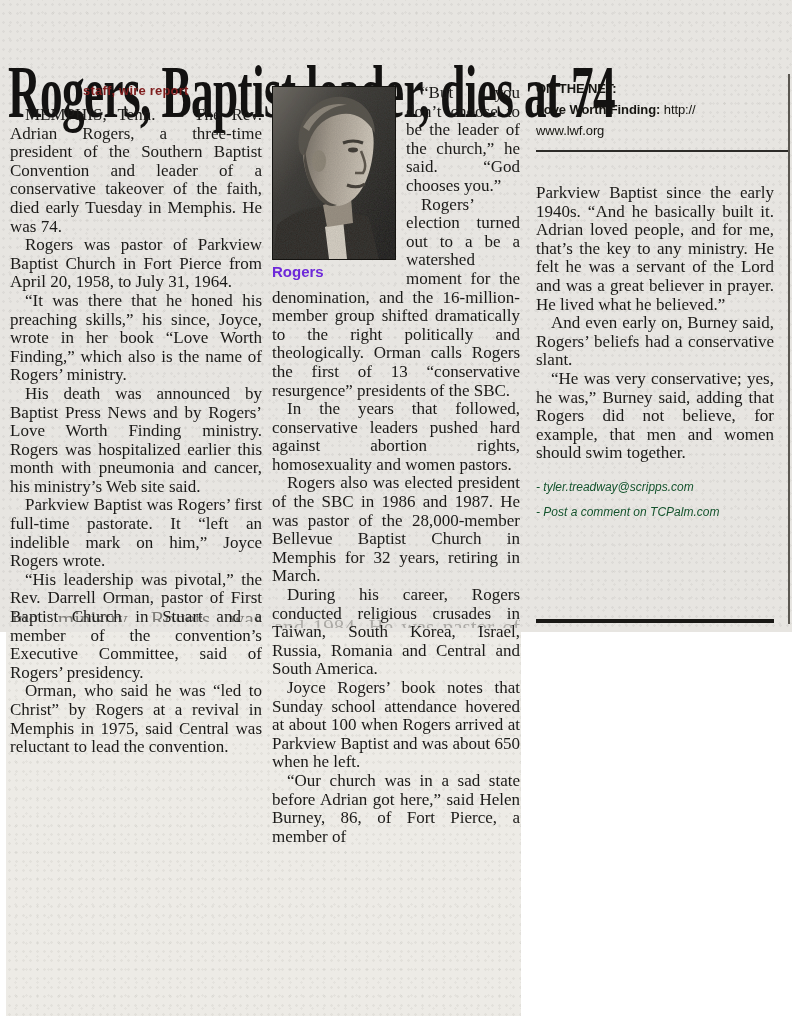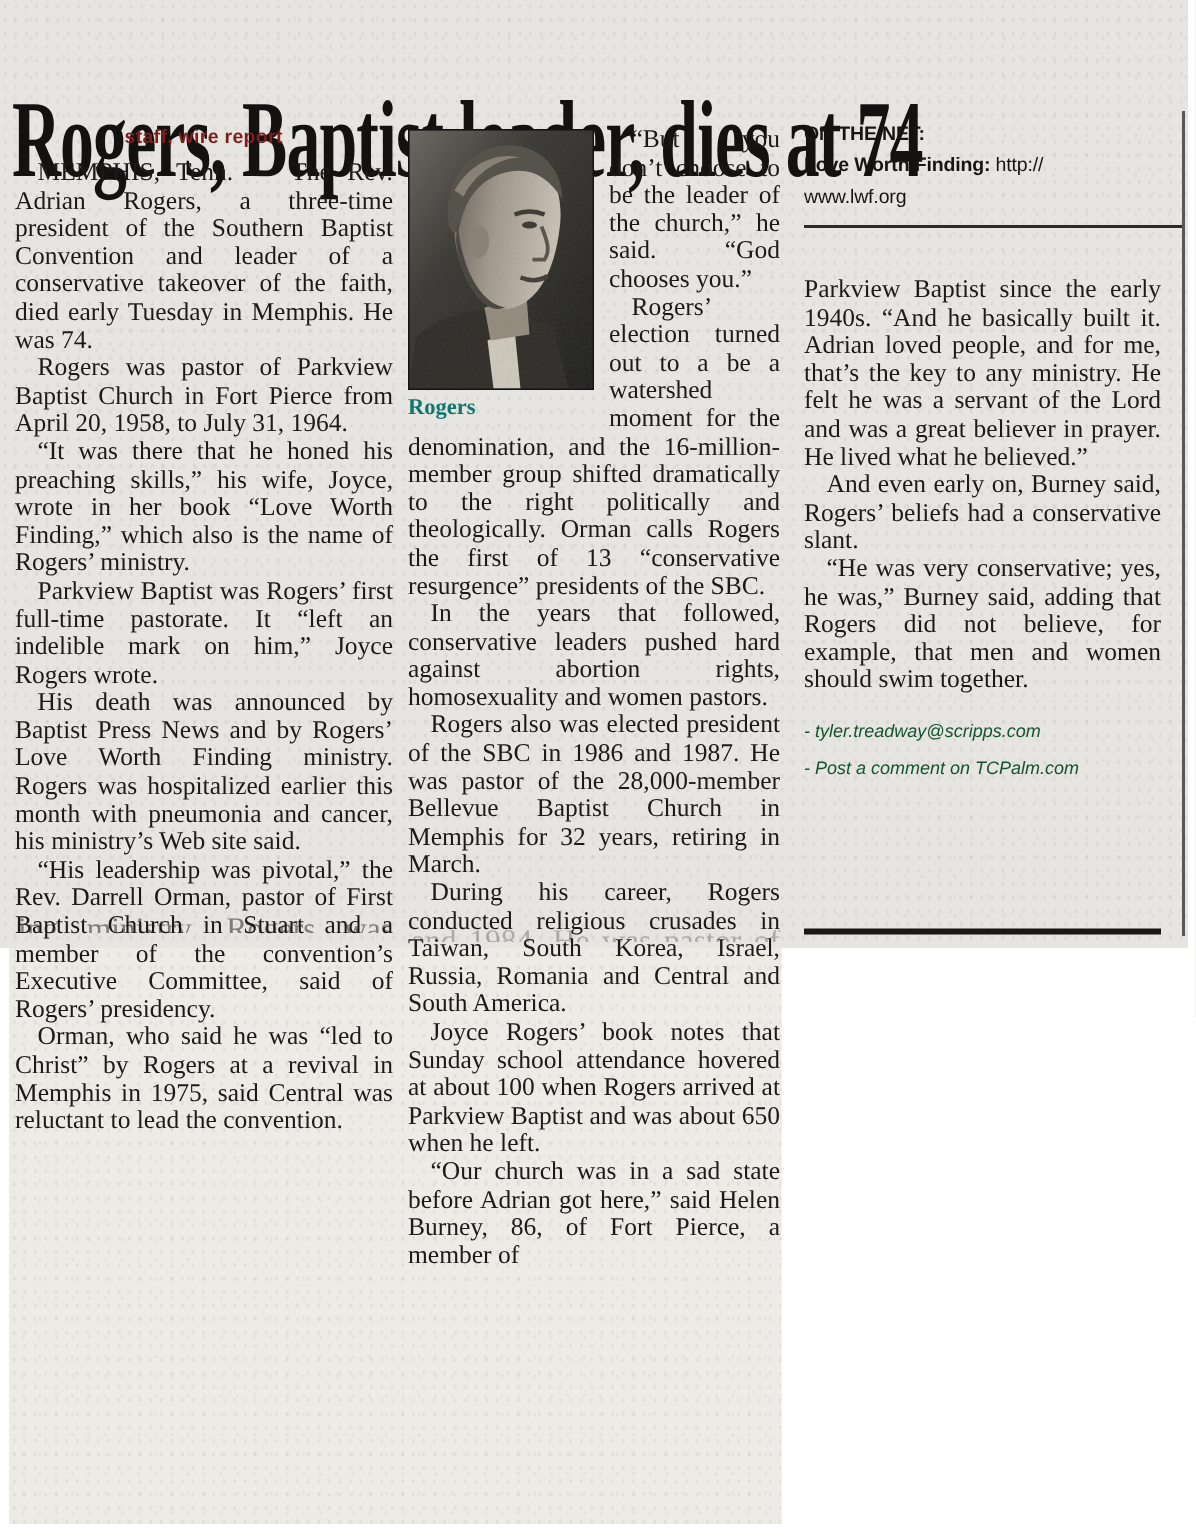--- a/index.html
+++ b/index.html
@@ -34,22 +34,22 @@
   .col1{left:10px;top:106px;width:252px;}
   .col2{left:272px;top:84px;width:248px;}
   .col3{left:536px;top:78px;width:238px;}
   .para{margin:0;text-indent:15px;}
   .para.noindent{text-indent:0;}
 
   .photo-block{float:left;width:124px;margin:2px 10px 3px 0;}
   .photo-frame{width:122px;height:172px;border:1px solid #141310;background:#26241f;}
   .photo-frame svg{display:block;}
   .photo-caption{
-    font-family:Liberation Serif, serif;font-weight:bold;font-size:15px;
-    margin-top:3px;text-align:left;color:#0f766e;
+    font-family:Liberation Sans, sans-serif;font-weight:bold;font-size:15px;
+    margin-top:3px;text-align:left;color:#6d28d9;
   }
 
   .net-box{
     font-family:"Liberation Sans", sans-serif;text-align:left;
     font-size:13px;line-height:21px;letter-spacing:-.1px;color:#161511;
   }
   .net-title,.net-label{font-weight:bold;}
   .net-rule{width:254px;height:2px;background:#2c2b28;border:none;margin:9px 0 0 0;}
   .col3-body{margin-top:32px;}
   .sigs{margin-top:12px;}
@@ -73,23 +73,23 @@
 
 <div class="paper paper-top"></div>
 <div class="paper paper-bottom"></div>
 
 <h1 class="headline">Rogers, Baptist leader, dies at 74</h1>
 <div class="byline">staff, wire report</div>
 
 <div class="col col1">
   <p class="para">MEMPHIS, Tenn. — The Rev. Adrian Rogers, a three-time president of the Southern Baptist Convention and leader of a conservative takeover of the faith, died early Tuesday in Memphis. He was 74.</p>
   <p class="para">Rogers was pastor of Parkview Baptist Church in Fort Pierce from April 20, 1958, to July 31, 1964.</p>
-  <p class="para">“It was there that he honed his preaching skills,” his wife, Joyce, wrote in her book “Love Worth Finding,” which also is the name of Rogers’ ministry.</p>
+  <p class="para">“It was there that he honed his preaching skills,” his since, Joyce, wrote in her book “Love Worth Finding,” which also is the name of Rogers’ ministry.</p>
+  <p class="para">His death was announced by Baptist Press News and by Rogers’ Love Worth Finding ministry. Rogers was hospitalized earlier this month with pneumonia and cancer, his ministry’s Web site said.</p>
   <p class="para">Parkview Baptist was Rogers’ first full-time pastorate. It “left an indelible mark on him,” Joyce Rogers wrote.</p>
-  <p class="para">His death was announced by Baptist Press News and by Rogers’ Love Worth Finding ministry. Rogers was hospitalized earlier this month with pneumonia and cancer, his ministry’s Web site said.</p>
   <p class="para">“His leadership was pivotal,” the Rev. Darrell Orman, pastor of First Baptist Church in Stuart and a member of the convention’s Executive Committee, said of Rogers’ presidency.</p>
   <p class="para">Orman, who said he was “led to Christ” by Rogers at a revival in Memphis in 1975, said Central was reluctant to lead the convention.</p>
 </div>
 
 <div class="col col2">
   <div class="photo-block">
     <div class="photo-frame">
       <svg width="122" height="172" viewBox="0 0 122 172" xmlns="http://www.w3.org/2000/svg">
         <defs>
           <linearGradient id="bgG" x1="0" y1="0" x2="1" y2="1">

